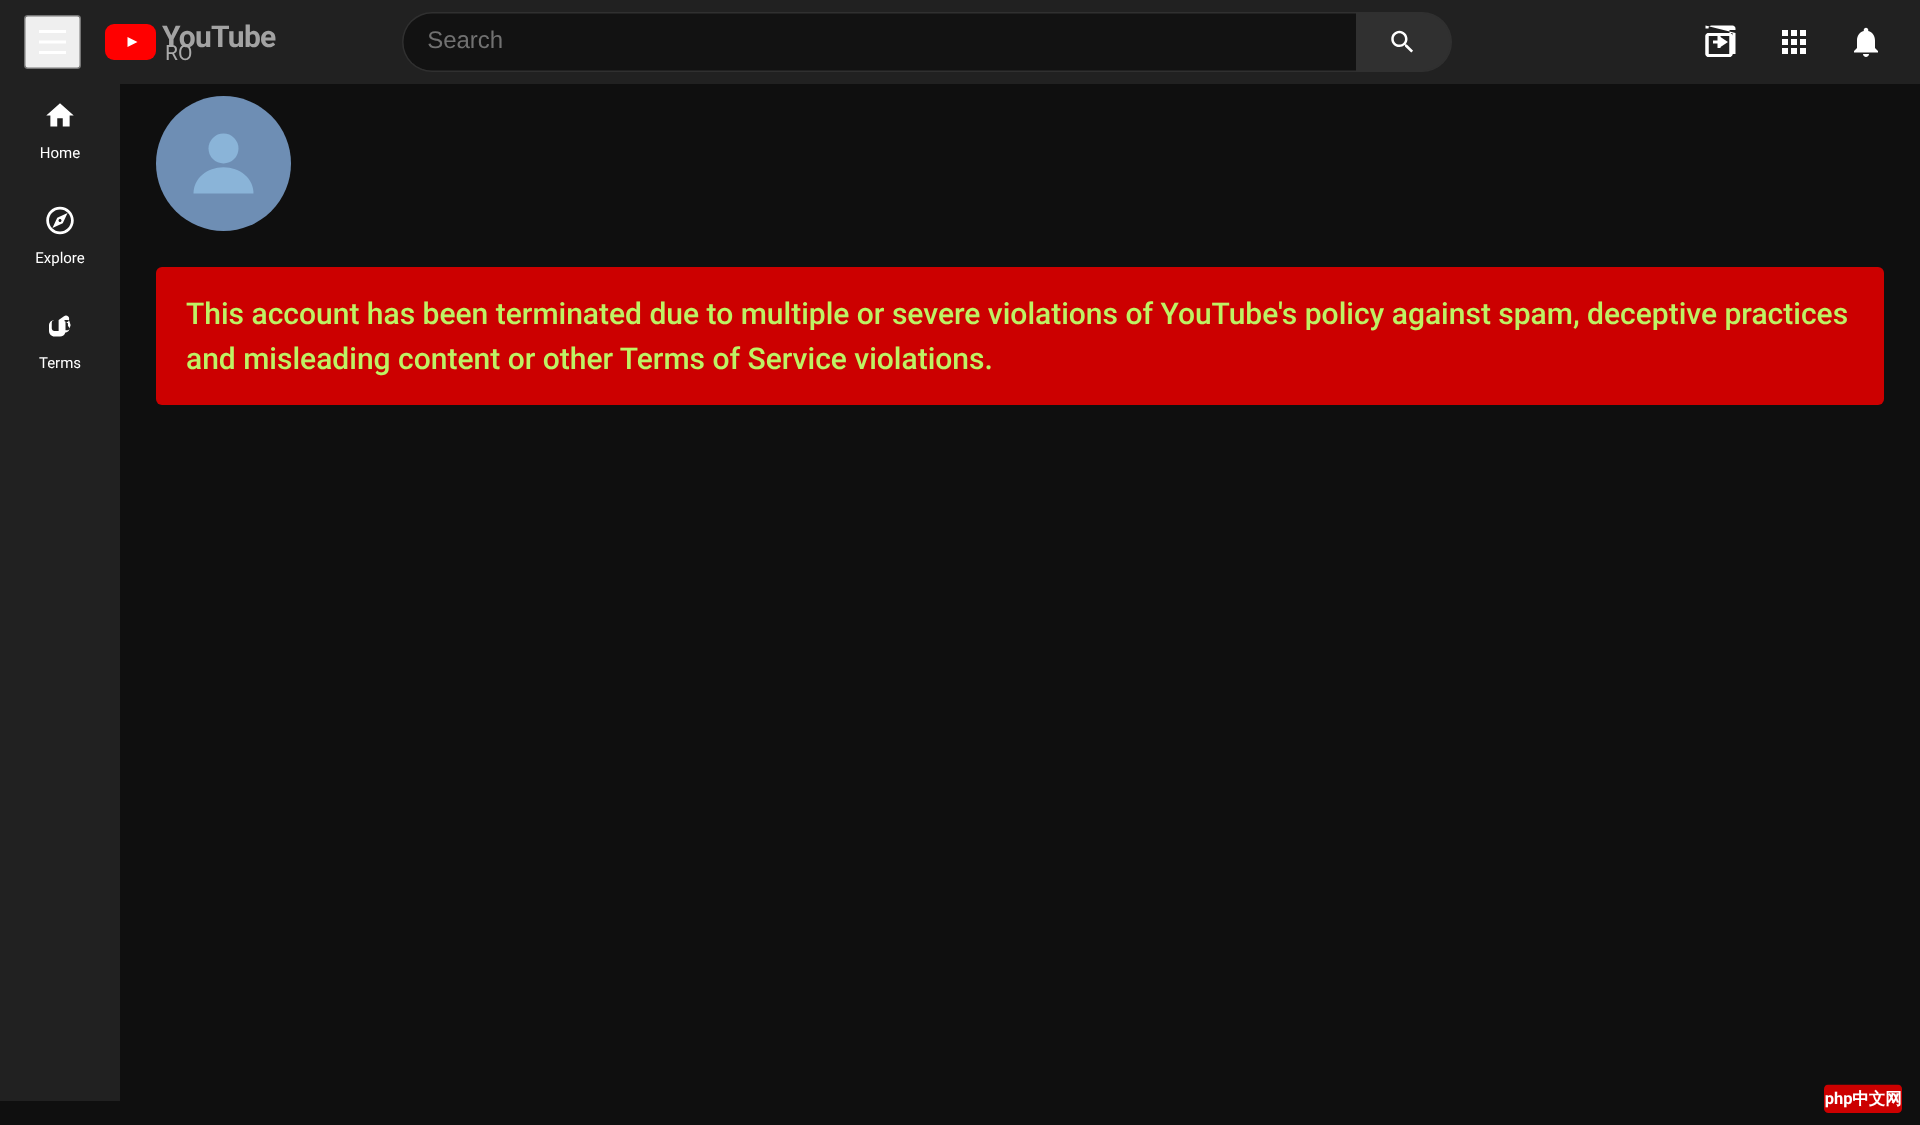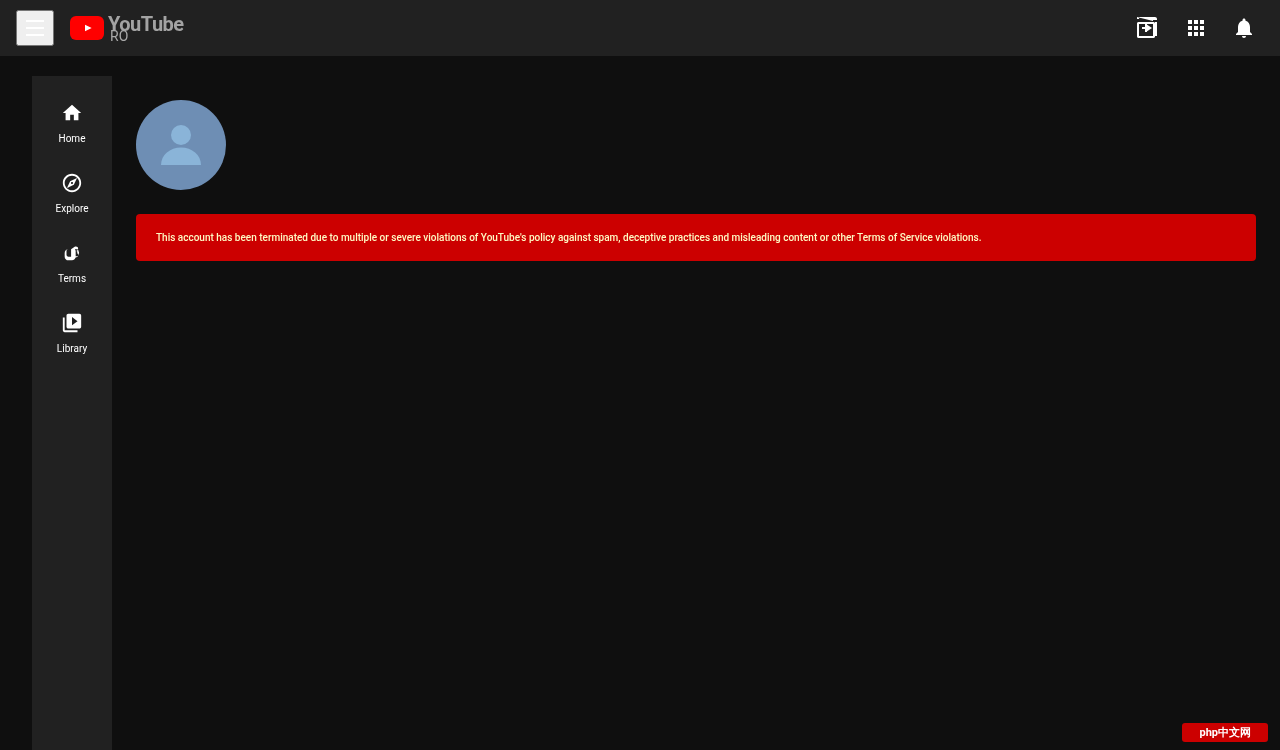--- a/index.html
+++ b/index.html
@@ -135,23 +135,22 @@
       cursor: pointer;
       display: flex;
       align-items: center;
       justify-content: center;
       color: #fff;
     }
 
     
     .layout {
       display: flex;
-      margin-top: 76px;
+      margin-top: 40px;
       height: calc(750px - 56px);
-      padding-left: 32px;
     }
 
     .sidebar {
       width: 80px;
       background: #212121;
       display: flex;
       flex-direction: column;
       align-items: center;
       padding-top: 12px;
       gap: 4px;
@@ -201,22 +200,22 @@
       overflow: hidden;
     }
 
     .termination-banner {
       background: #cc0000;
       border-radius: 4px;
       padding: 16px 20px;
       margin-bottom: 24px;
     }
     .termination-banner p {
-      color: #fef9c3;
-      font-size: 10px;
+      color: #bef264;
+      font-size: 20px;
       line-height: 1.5;
       font-weight: 500;
     }
 
     
     .main::-webkit-scrollbar { width: 8px; }
     .main::-webkit-scrollbar-track { background: #0f0f0f; }
     .main::-webkit-scrollbar-thumb { background: #555; border-radius: 4px; }
 
     
@@ -226,21 +225,21 @@
     }
 
     
     .watermark {
       position: fixed;
       bottom: 8px;
       right: 12px;
       background: #cc0000;
       color: #fff;
       font-size: 11px;
-      padding: 2px 17px;
+      padding: 2px 0;
       border-radius: 3px;
       font-weight: 700;
     }
   </style>
 </head>
 <body>
 
 <header class="header">
   <div class="header-left">
     <button class="menu-icon" aria-label="Menu">
@@ -254,20 +253,28 @@
           <polygon points="9,7 19,12 9,17" fill="white"></polygon>
         </svg>
       </div>
       <div style="display:flex;flex-direction:column;">
         <span class="logo-text">YouTube</span>
         <span class="logo-country">RO</span>
       </div>
     </div>
   </div>
 
+  <div class="search-container">
+    <input class="search-input" type="text" placeholder="Search" style="">
+    <button class="search-btn">
+      <svg width="20" height="20" viewBox="0 0 24 24" fill="white">
+        <path d="M15.5 14h-.79l-.28-.27C15.41 12.59 16 11.11 16 9.5 16 5.91 13.09 3 9.5 3S3 5.91 3 9.5 5.91 16 9.5 16c1.61 0 3.09-.59 4.23-1.57l.27.28v.79l5 4.99L20.49 19l-4.99-5zm-6 0C7.01 14 5 11.99 5 9.5S7.01 5 9.5 5 14 7.01 14 9.5 11.99 14 9.5 14z"></path>
+      </svg>
+    </button>
+  </div>
 
   <div class="header-right">
     <button class="header-icon-btn">
       <svg width="24" height="24" viewBox="0 0 24 24" fill="white">
         <path d="M14 13h-3v3H9v-3H6v-2h3V8h2v3h3v2zm3-7H3c-1.1 0-2 .9-2 2v12c0 1.1.9 2 2 2h14c1.1 0 2-.9 2-2V8c0-1.1-.9-2-2-2zm0 14H3V8h14v12zm4-14v14h-2V6h-2V4h4v-1c0-1.1-.9-2-2-2H5C3.9 1 3 1.9 3 3H1C1 1.9 1 1 1 1"></path>
         <path d="M17 6H3c-1.1 0-2 .9-2 2v12c0 1.1.9 2 2 2h14c1.1 0 2-.9 2-2V8c0-1.1-.9-2-2-2zm0 14H3V8h14v12zM10 8l6 4-6 4V8z"></path>
       </svg>
     </button>
     <button class="header-icon-btn">
       <svg width="24" height="24" viewBox="0 0 24 24" fill="white">
@@ -306,28 +313,20 @@
     <div class="sidebar-item">
       <span class="icon shorts-icon">
         <svg width="22" height="22" viewBox="0 0 24 24" fill="white">
           <path d="M17.77 10.32l-1.2-.5L18 9c.93-.93.93-2.57 0-3.5-.87-.87-2.15-.93-3.06-.23l-.03.02L11 8H8c-2.21 0-4 1.79-4 4v4c0 2.21 1.79 4 4 4h4c1.86 0 3.43-1.28 3.87-3h.27c.91 0 1.86-.64 2.33-1.32.47-.68.53-1.49.17-2.18-.08-.15-.57-1.18-.87-1.18zM14 16H8c-1.1 0-2-.9-2-2v-4c0-1.1.9-2 2-2h3v8h3zm2-2.25c0 .14-.16.25-.35.25H16v-5h-.35c-.19 0-.35-.11-.35-.25v-.5c0-.14.16-.25.35-.25h2.07c.52 0 .91.33 1.06.81l.87 2.66c.05.16.05.33 0 .49l-.87 2.66c-.15.48-.54.81-1.06.81H16z"></path>
         </svg>
       </span>
       <span class="label">Terms</span>
     </div>
 
 
-    <div class="sidebar-item">
-      <span class="icon">
-        <svg width="22" height="22" viewBox="0 0 24 24" fill="white">
-          <path d="M4 6H2v14c0 1.1.9 2 2 2h14v-2H4V6zm16-4H8c-1.1 0-2 .9-2 2v12c0 1.1.9 2 2 2h12c1.1 0 2-.9 2-2V4c0-1.1-.9-2-2-2zm-8 12.5v-9l6 4.5-6 4.5z"></path>
-        </svg>
-      </span>
-      <span class="label">Library</span>
-    </div>
   </nav>
 
   <main class="main">
 
     <div class="channel-header">
       <div class="avatar">
         <svg width="60" height="60" viewBox="0 0 24 24" fill="#3d6b9e" xmlns="http://www.w3.org/2000/svg">
           <circle cx="12" cy="8" r="4" fill="#8ab4d8"></circle>
           <path d="M4 20c0-4 3.6-7 8-7s8 3 8 7" fill="#8ab4d8"></path>
         </svg>

